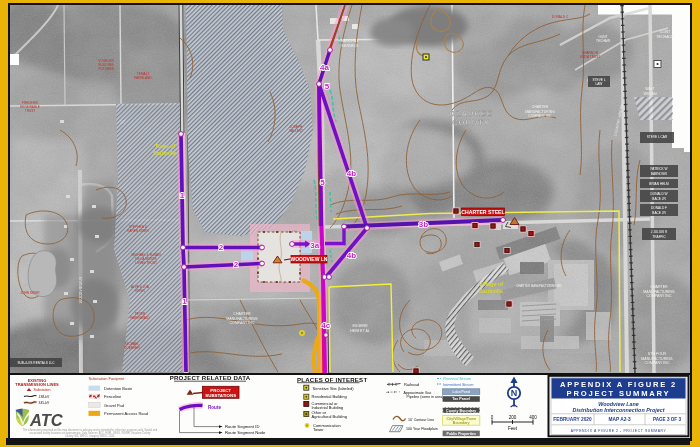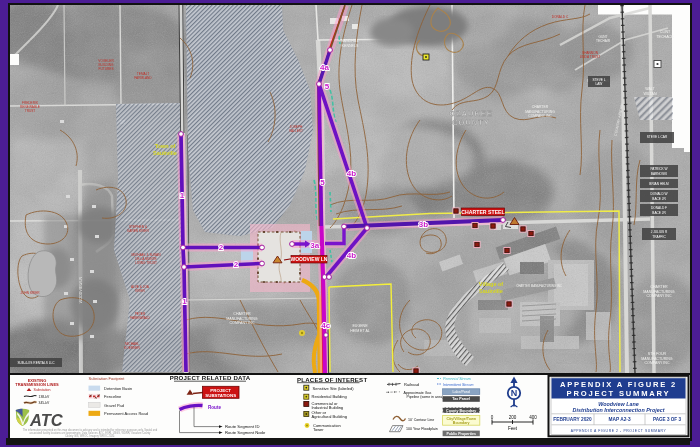--- a/index.html
+++ b/index.html
@@ -1,16 +1,16 @@
 <!DOCTYPE html>
 <html><head>
 <meta charset="utf-8">
 <style>
   html,body{margin:0;padding:0;background:#fbfbf9;}
-  #page{position:relative;width:700px;height:447px;overflow:hidden;background:#4c1d95;
+  #page{position:relative;width:700px;height:447px;overflow:hidden;background:#eab308;
         font-family:"Liberation Sans", sans-serif;}
   #sheet{position:absolute;left:8px;top:3px;width:680px;height:434px;border:2px solid #111;background:#fff;}
   #mapbox{position:absolute;left:0;top:0;width:680px;height:368px;border-bottom:2px solid #111;overflow:hidden;background:#a6a6a6;}
   #legend{position:absolute;left:0;top:370px;width:680px;height:64px;background:#fdfdfc;}
   #botbar{position:absolute;left:6px;top:438px;width:684px;height:7px;background:#141414;}
 </style>
 </head>
 <body>
 <div id="page">
 

